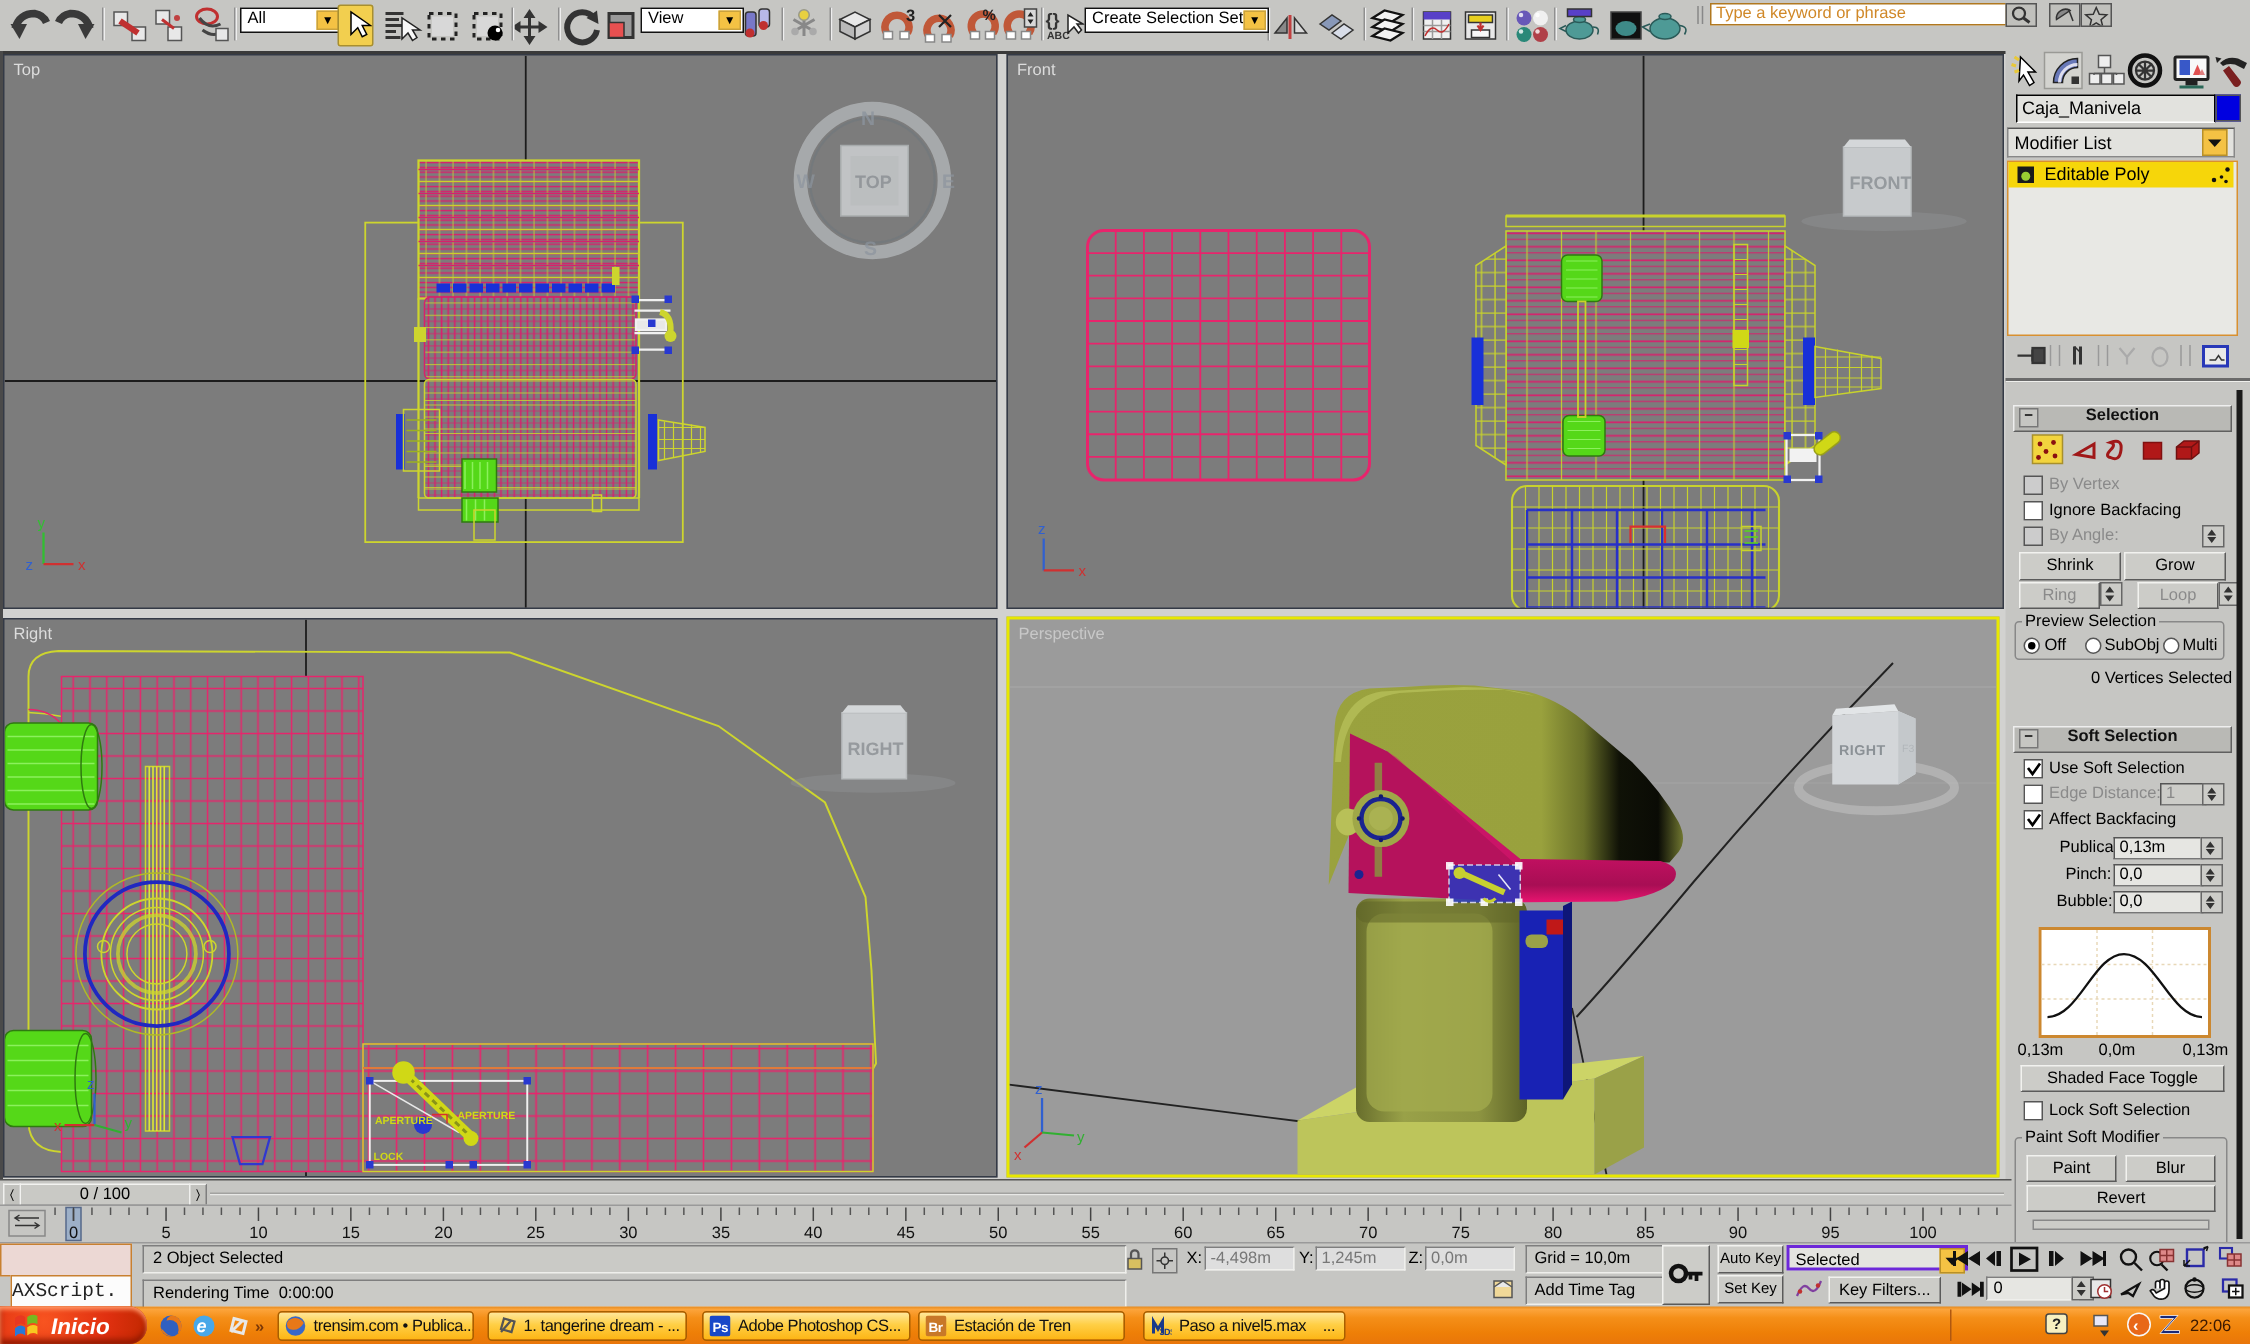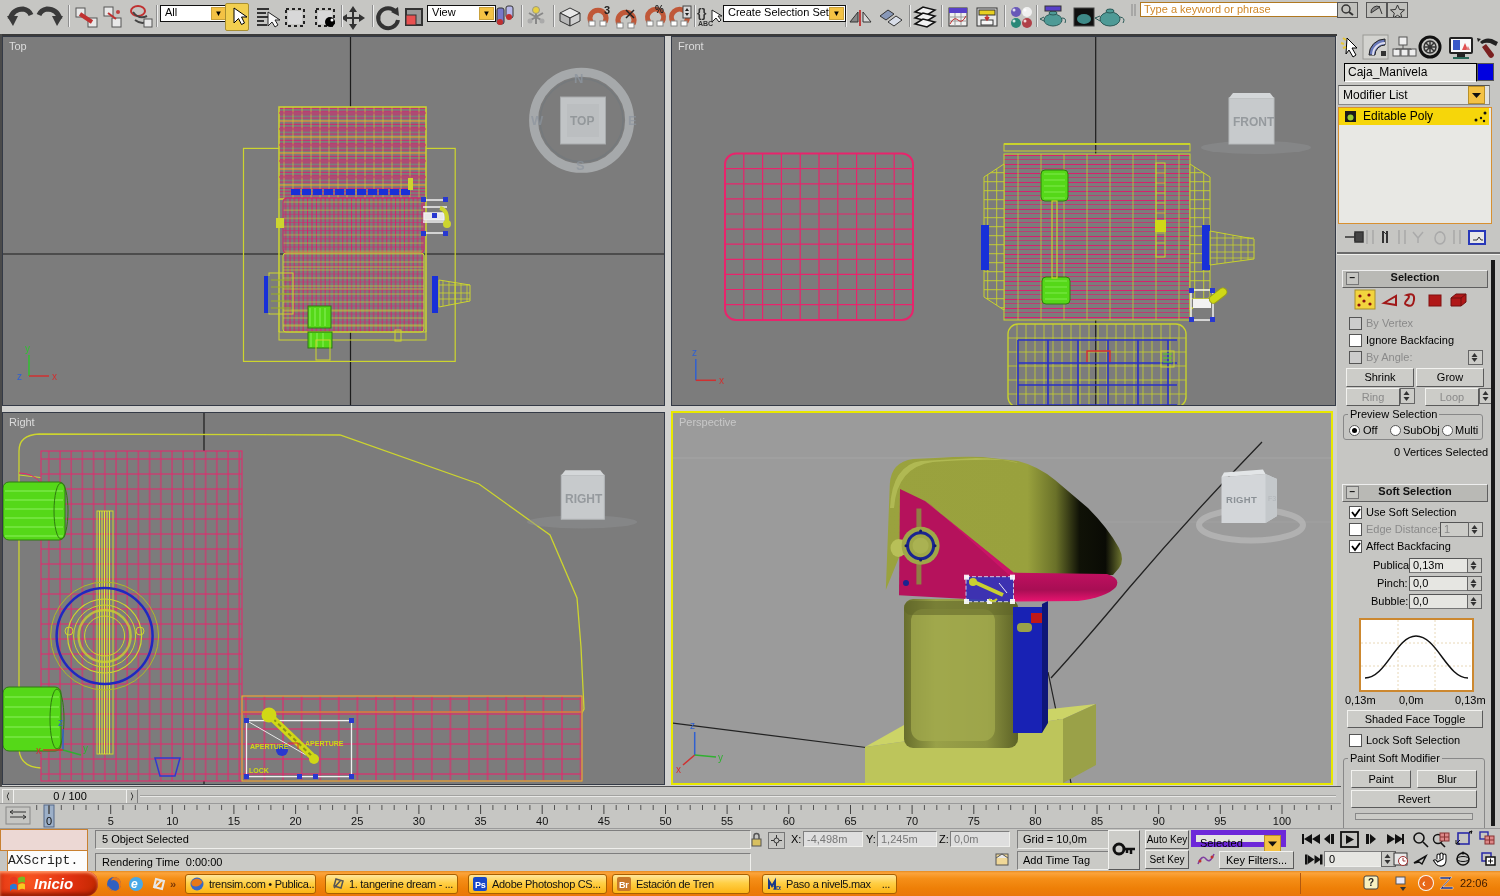--- a/index.html
+++ b/index.html
@@ -911,21 +911,21 @@
 <text x="1097.0" y="21" font-size="11" fill="#111" text-anchor="middle">85</text>
 <text x="1158.7" y="21" font-size="11" fill="#111" text-anchor="middle">90</text>
 <text x="1220.3" y="21" font-size="11" fill="#111" text-anchor="middle">95</text>
 <text x="1282.0" y="21" font-size="11" fill="#111" text-anchor="middle">100</text>
 </svg>
 </div>
 <div class="abs" id="statusbar">
 
  <div class="abs" style="left:0;top:0px;width:86px;height:20px;background:#ecd8d4;border:1px solid #c88030;"></div>
  <div class="abs" style="left:7px;top:21px;width:79px;height:20px;background:#fcfcfc;border:1px solid #c88030;font-family:'Liberation Mono',monospace;font-size:13px;line-height:20px;color:#222;">AXScript.</div>
- <div class="statfield" style="left:95px;top:1px;width:648px;height:17px;line-height:17px;padding-left:6px;">5 Object Selected</div>
+ <div class="statfield" style="left:95px;top:1px;width:648px;height:17px;line-height:17px;padding-left:6px;">2 Object Selected</div>
  <div class="statfield" style="left:95px;top:24px;width:648px;height:17px;line-height:17px;padding-left:6px;">Rendering Time&nbsp; 0:00:00</div>
 
  <svg class="abs" style="left:748px;top:1px" width="18" height="20">
       <rect x="4" y="9" width="9" height="7" fill="#d8c060" stroke="#555"></rect>
       <path d="M6 9 v-3 a2.5 2.5 0 0 1 5 0 v3" fill="none" stroke="#555" stroke-width="1.5"></path>
     </svg>
  <div class="abs" style="left:768px;top:3px;width:15px;height:15px;background:#c6c6c3;border:1px solid #777;"><svg width="15" height="15">
         <path d="M7.5 2 v11 M2 7.5 h11" stroke="#333"></path>
         <circle cx="7.5" cy="7.5" r="2.5" fill="#c6c6c3" stroke="#333"></circle>
       </svg></div>
@@ -942,21 +942,21 @@
  <div class="statfield" style="left:1017px;top:1px;width:88px;height:17px;line-height:17px;padding-left:5px;">Grid = 10,0m</div>
  <div class="statfield" style="left:1017px;top:22px;width:88px;height:17px;line-height:17px;padding-left:5px;">Add Time Tag</div>
 
  <div class="abs" style="left:1113px;top:1px;width:112px;height:39px;background:#c6c6c3;"></div>
  <div class="btn" style="left:1108px;top:1px;width:30px;height:38px;"><svg width="28" height="36">
         <circle cx="9" cy="18" r="5" fill="none" stroke="#111" stroke-width="3"></circle>
         <path d="M13 18 h12 m-4 0 v5 m-4 -5 v4" stroke="#111" stroke-width="2.5"></path>
       </svg></div>
  <div class="btn" style="left:1145px;top:1px;width:42px;height:17px;line-height:17px;font-size:10px;white-space:nowrap;">Auto Key</div>
  <div class="btn" style="left:1145px;top:21px;width:42px;height:17px;line-height:17px;font-size:10px;white-space:nowrap;">Set Key</div>
- <div class="abs" style="left:1191px;top:1px;width:95px;height:17px;background:#e4e4e0;border:5px solid #6d28d9;font-size:11px;line-height:17px;padding-left:4px;box-sizing:border-box;">Selected
+ <div class="abs" style="left:1191px;top:1px;width:121px;height:17px;background:#e4e4e0;border:2px solid #6d28d9;font-size:11px;line-height:17px;padding-left:4px;box-sizing:border-box;">Selected
   <span style="position:absolute;right:0;top:0;width:15px;height:15px;background:#f4c244;border:1px solid #b89028;"><svg width="15" height="15">
           <path d="M3 5.5 l4.5 5 4.5 -5 z" fill="#111"></path>
         </svg></span></div>
  <svg class="abs" style="left:1195px;top:22px" width="22" height="17">
       <path d="M3 13 q4 -10 8 -5 t8 -5" fill="none" stroke="#8040a0" stroke-width="1.5"></path>
       <circle cx="5" cy="10" r="1.5" fill="#c03030"></circle>
       <circle cx="17" cy="6" r="1.5" fill="#c03030"></circle>
     </svg>
  <div class="btn" style="left:1219px;top:22px;width:73px;height:16px;line-height:16px;">Key Filters...</div>
 

